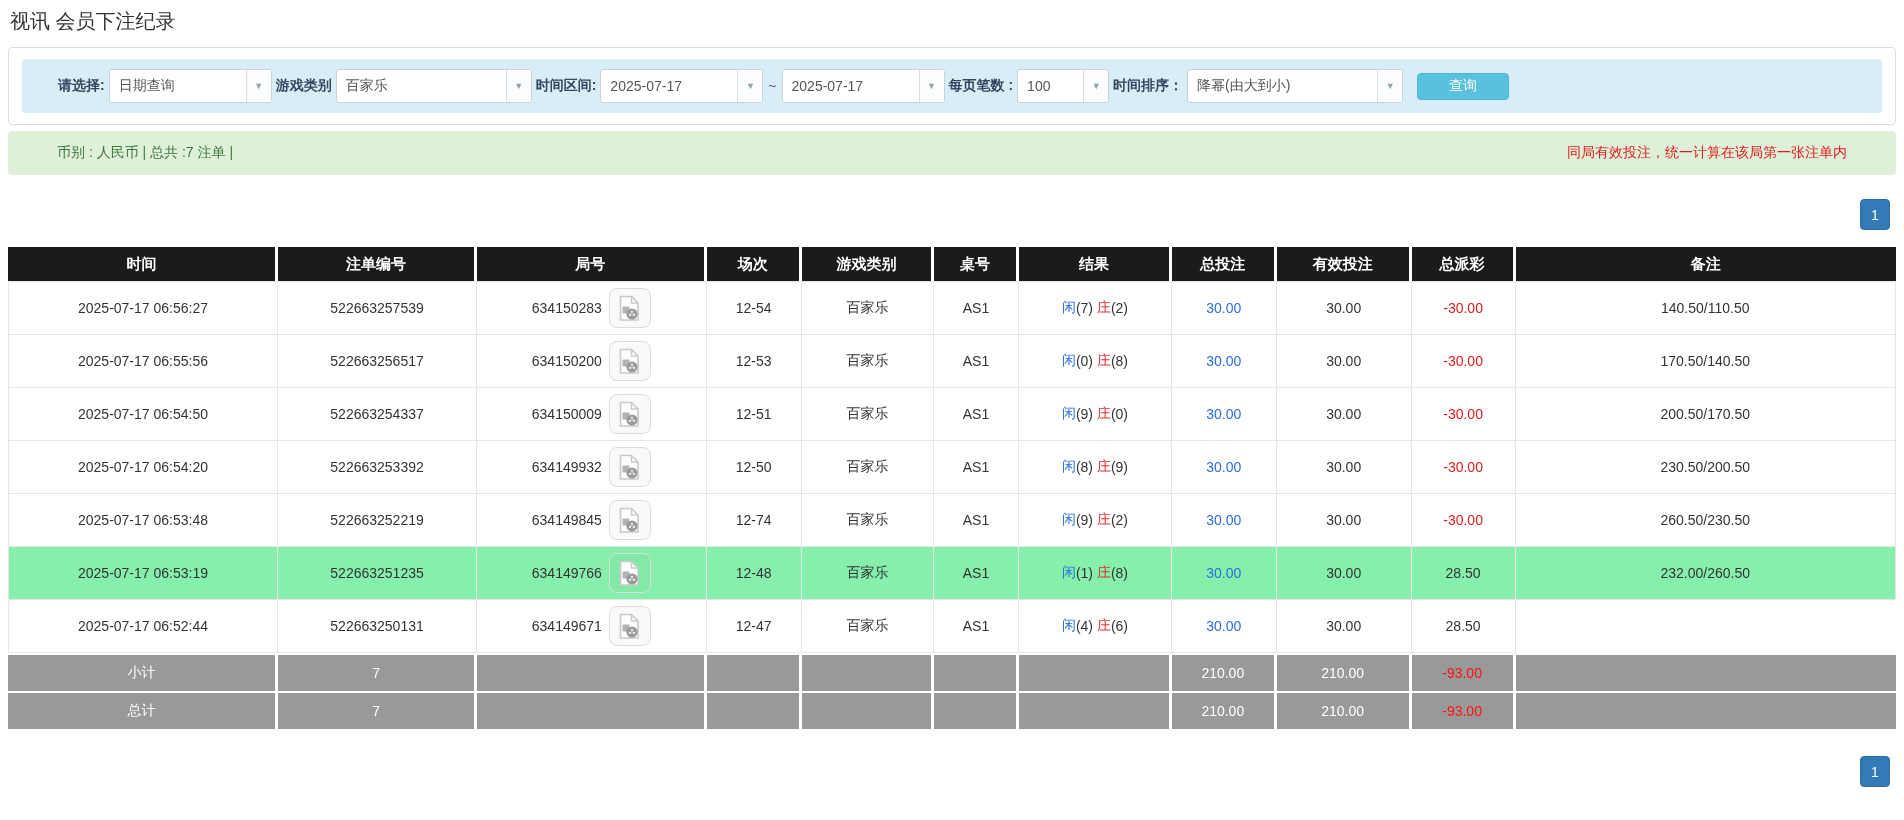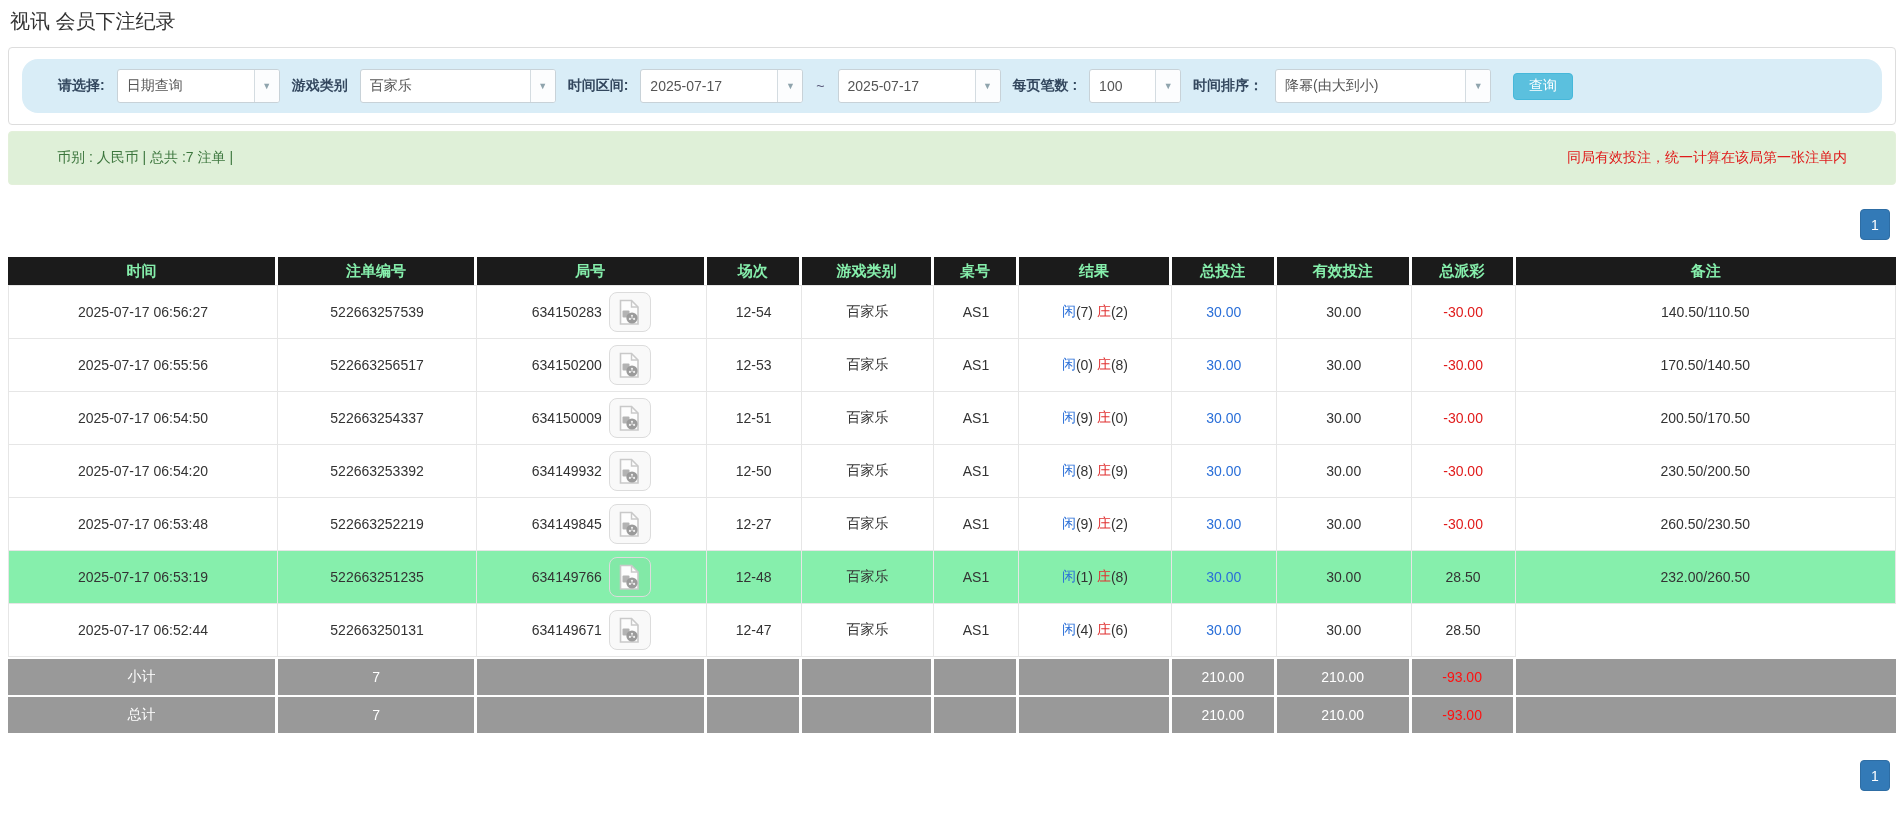--- a/index.html
+++ b/index.html
@@ -12,45 +12,45 @@
   }
   
   .page-title { font-size:20px; font-weight:500; color:#333; margin:2px 0 12px 2px; }
 
   
   .filter-panel {
     border:1px solid #ddd; border-radius:4px; background:#fff;
     padding:11px 13px; margin-bottom:6px;
   }
   .filter-bar {
-    background:#d9edf7; border-radius:16px; height:54px;
-    display:flex; align-items:center; gap:12px; padding:0 14px 0 36px;
+    background:#d9edf7; border-radius:4px; height:54px;
+    display:flex; align-items:center; gap:4px; padding:0 14px 0 36px;
   }
   .f-label { font-size:14px; font-weight:bold; color:#33475e; white-space:nowrap; }
   .select {
     display:flex; align-items:stretch; background:#fff;
     border:1px solid #c8d2d8; border-radius:3px; height:34px; overflow:hidden;
   }
   .select .val { display:flex; align-items:center; padding:0 9px; font-size:14px; color:#555; white-space:nowrap; flex:1; }
   .select .caret {
     width:25px; border-left:1px solid #d4dce1; background:#fcfdfe;
     display:flex; align-items:center; justify-content:center;
     color:#8fa4ad; font-size:9px;
   }
   .w140{width:163px}.w190{width:196px}.w150{width:163px}.w90{width:92px}.w185{width:216px}
   .tilde { color:#557; font-size:14px; margin:0 1px; }
   .search-btn {
-    margin-left:10px; height:27px; padding:0 15px; border:1px solid #46b8da;
+    margin-left:10px; height:27px; padding:0 31px; border:1px solid #46b8da;
     background:#5bc0de; color:#fff; font-size:14px; border-radius:4px; cursor:pointer;
     font-family:inherit;
   }
 
   
   .summary-bar {
-    background:#dff0d8; border:1px solid #e3f0da; border-radius:4px; height:54px;
+    background:#dff0d8; border:1px solid #e3f0da; border-radius:4px; height:44px;
     display:flex; align-items:center; justify-content:space-between;
     padding:0 48px; margin-bottom:24px; font-size:14px;
   }
   .summary-left { color:#3c763d; }
   .summary-right { color:#e01b1b; }
 
   
   .pager { display:flex; justify-content:flex-end; padding-right:6px; }
   .page-btn {
     min-width:30px; height:31px; background:#337ab7; color:#fff; border:1px solid #2e6da4;
@@ -60,22 +60,22 @@
   .pager.top { margin-bottom:17px; }
   .pager.bottom { margin-top:27px; }
 
   
   .btable { width:100%; }
   .grid-row {
     display:grid;
     grid-template-columns:14.3% 10.55% 12.15% 5.05% 7% 4.5% 8.1% 5.55% 7.15% 5.5% minmax(0,1fr);
   }
   .thead .hcell {
-    background:#1b1b1b; color:#86efac; font-size:15px; font-weight:bold;
-    height:28px; display:flex; align-items:center; justify-content:center;
+    background:#1b1b1b; color:#ffffff; font-size:15px; font-weight:bold;
+    height:34px; display:flex; align-items:center; justify-content:center;
     border-right:3px solid #fff;
   }
   .thead .hcell:last-child { border-right:none; }
   .tbody { border-top:1px solid #e6e6e6; }
   .trow .cell {
     background:#fff; height:53px; font-size:14px; color:#333;
     display:flex; align-items:center; justify-content:center;
     border-right:1px solid #e6e6e6; border-bottom:1px solid #e6e6e6;
     white-space:nowrap; overflow:hidden;
   }
@@ -319,21 +319,21 @@
           <path d="M13.5 1.5 v6.5 h6.5" fill="none" stroke="#c9c9c9" stroke-width="1.4"></path>
           <rect x="4.5" y="11.5" width="7" height="7" rx="1" fill="#b3b3b3"></rect>
           <circle cx="14" cy="19" r="5.6" fill="#9b9b9b"></circle>
           <circle cx="14" cy="16.8" r="1.1" fill="#efefef"></circle>
           <circle cx="11.9" cy="19.9" r="1.1" fill="#efefef"></circle>
           <circle cx="16.1" cy="19.9" r="1.1" fill="#efefef"></circle>
           <circle cx="14" cy="19" r="0.8" fill="#e5e5e5"></circle>
         </svg>
       </button>
     </div>
-    <div class="cell">12-27</div>
+    <div class="cell">12-74</div>
     <div class="cell">百家乐</div>
     <div class="cell">AS1</div>
     <div class="cell">
       <span class="blue">闲</span><span>(9)</span>&nbsp;<span class="red">庄</span><span>(2)</span>
     </div>
     <div class="cell">
       <a class="bet-link">30.00</a>
     </div>
     <div class="cell">30.00</div>
     <div class="cell payout neg">-30.00</div>

